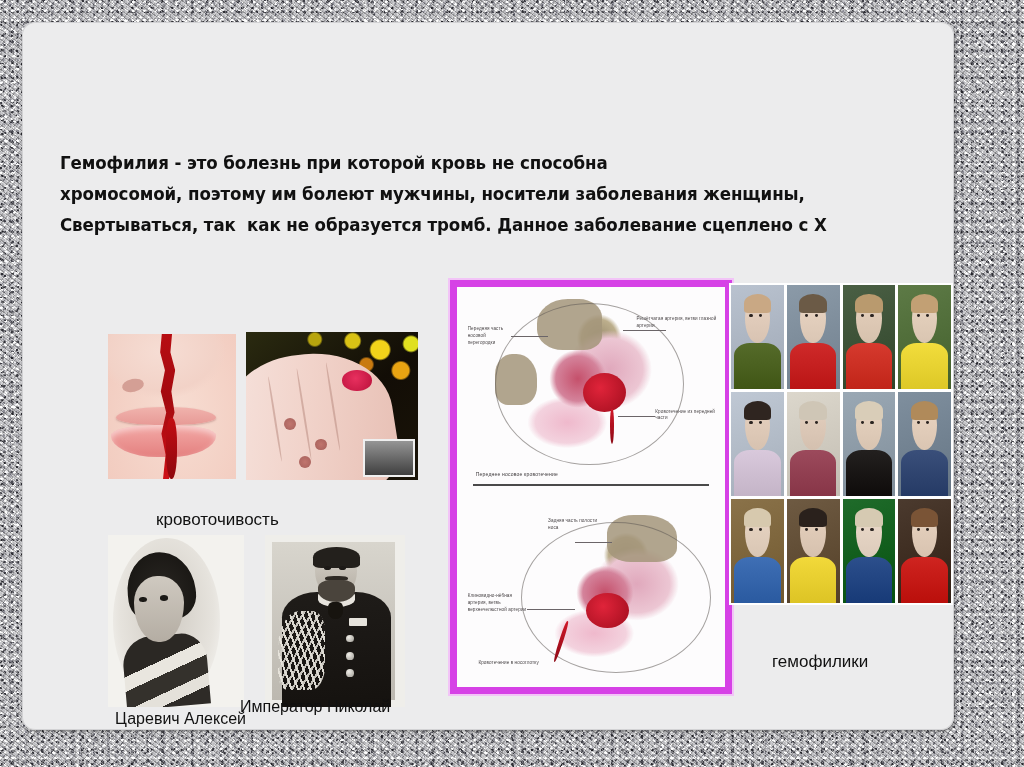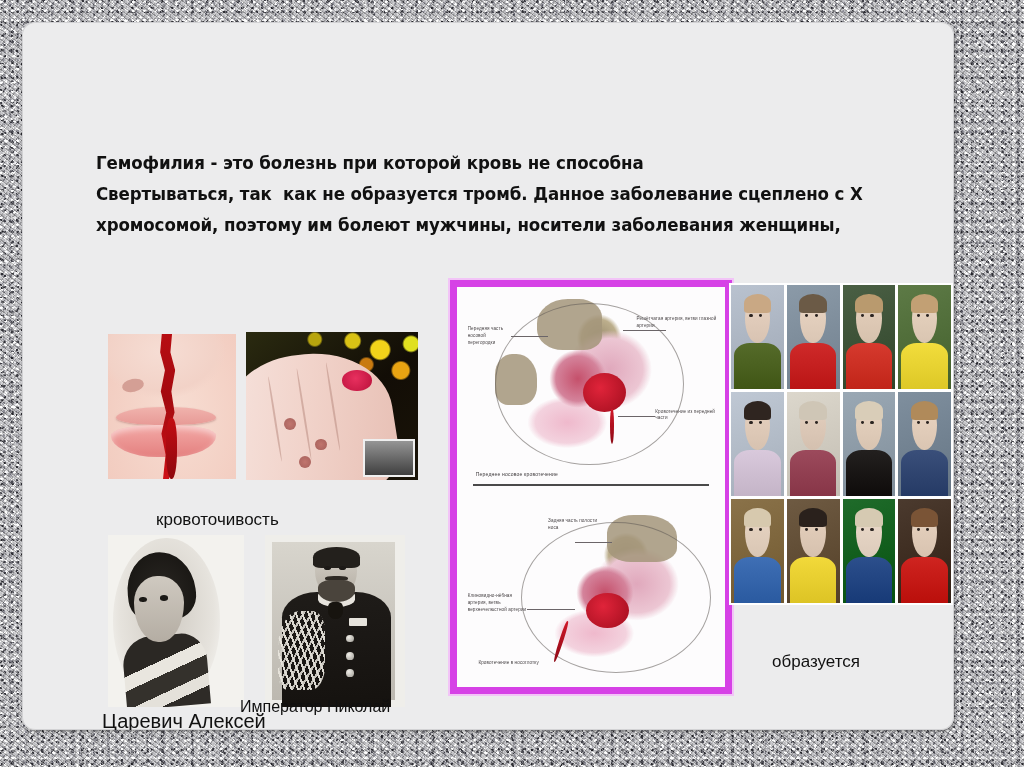--- a/index.html
+++ b/index.html
@@ -58,21 +58,21 @@
     paint-order:stroke fill;
     text-shadow:2px 3px 2px rgba(110,90,95,.55);
   }
   
   #body-text{
     position:absolute;left:38px;top:125px;width:870px;
     font-family:"DejaVu Sans Condensed","Liberation Sans",sans-serif;
     font-weight:700;font-size:18.5px;line-height:31px;color:#111;
     letter-spacing:-.1px;
   }
-  #body-text div{white-space:pre;margin-left:36px;}
+  #body-text div{white-space:pre;}
   
   .photo{position:absolute;overflow:hidden;background:#fff;}
   .cap{
     position:absolute;font-size:17px;color:#111;white-space:nowrap;
     font-family:"Liberation Sans",sans-serif;
   }
   
   #photo-nosebleed{left:86px;top:312px;width:128px;height:145px;background:#f6eae8;}
   .nb-face{position:absolute;inset:0;
     background:
@@ -202,22 +202,22 @@
 <body>
 
 <div id="slide">
   <div id="grain-overlay"></div>
 
   <div id="panel">
 
 
     <div id="body-text">
       <div>Гемофилия - это болезнь при которой кровь не способна</div>
+      <div>хромосомой, поэтому им болеют мужчины, носители заболевания женщины,</div>
       <div>Свертываться, так  как не образуется тромб. Данное заболевание сцеплено с Х</div>
-      <div>хромосомой, поэтому им болеют мужчины, носители заболевания женщины,</div>
     </div>
 
     <div class="photo" id="photo-nosebleed">
       <div class="nb-face"></div>
       <div class="nb-nostril"></div>
       <div class="nb-lip-up"></div>
       <div class="nb-lip-lo"></div>
       <div class="nb-blood"></div>
       <div class="nb-blood2"></div>
     </div>
@@ -237,21 +237,21 @@
     </div>
 
     <div class="photo" id="photo-alexei">
       <div class="ov-vig"></div>
       <div class="al-body"></div>
       <div class="al-hair"></div>
       <div class="al-face"></div>
       <div class="al-eye" style="left:23%;top:36%;"></div>
       <div class="al-eye" style="left:38%;top:35%;"></div>
     </div>
-    <div class="cap" style="left:80px;top:688px;font-size:20px;">Царевич Алексей</div>
+    <div class="cap" style="left:93px;top:688px;font-size:16px;">Царевич Алексей</div>
 
     <div class="photo" id="photo-nicholas">
       <div class="nc-frame"></div>
       <div class="nc-uni"></div>
       <div class="nc-collar"></div>
       <div class="nc-tie"></div>
       <div class="nc-head"></div>
       <div class="nc-hair"></div>
       <div class="nc-eye" style="left:42%;top:18%;"></div>
       <div class="nc-eye" style="left:53%;top:18%;"></div>
@@ -383,16 +383,16 @@
           <div class="pg-eye" style="left: 53%; top: 28%;"></div>
         </div>
         <div class="pg-cell" style="background: linear-gradient(160deg, rgb(75, 58, 46), rgb(49, 32, 20));">
           <div class="pg-torso" style="background: linear-gradient(rgb(207, 36, 32), rgb(185, 14, 10));"></div>
           <div class="pg-head" style="background: linear-gradient(rgb(232, 211, 192), rgb(216, 195, 176));"></div>
           <div class="pg-hair" style="background: rgb(122, 84, 54);"></div>
           <div class="pg-eye" style="left: 35%; top: 28%;"></div>
           <div class="pg-eye" style="left: 53%; top: 28%;"></div>
         </div>
       </div>
-    <div class="cap" style="left:750px;top:630px;font-size:17px;">образуется</div>
+    <div class="cap" style="left:750px;top:630px;font-size:17px;">гемофилики</div>
 
   </div>
 </div>
 
 </body></html>

